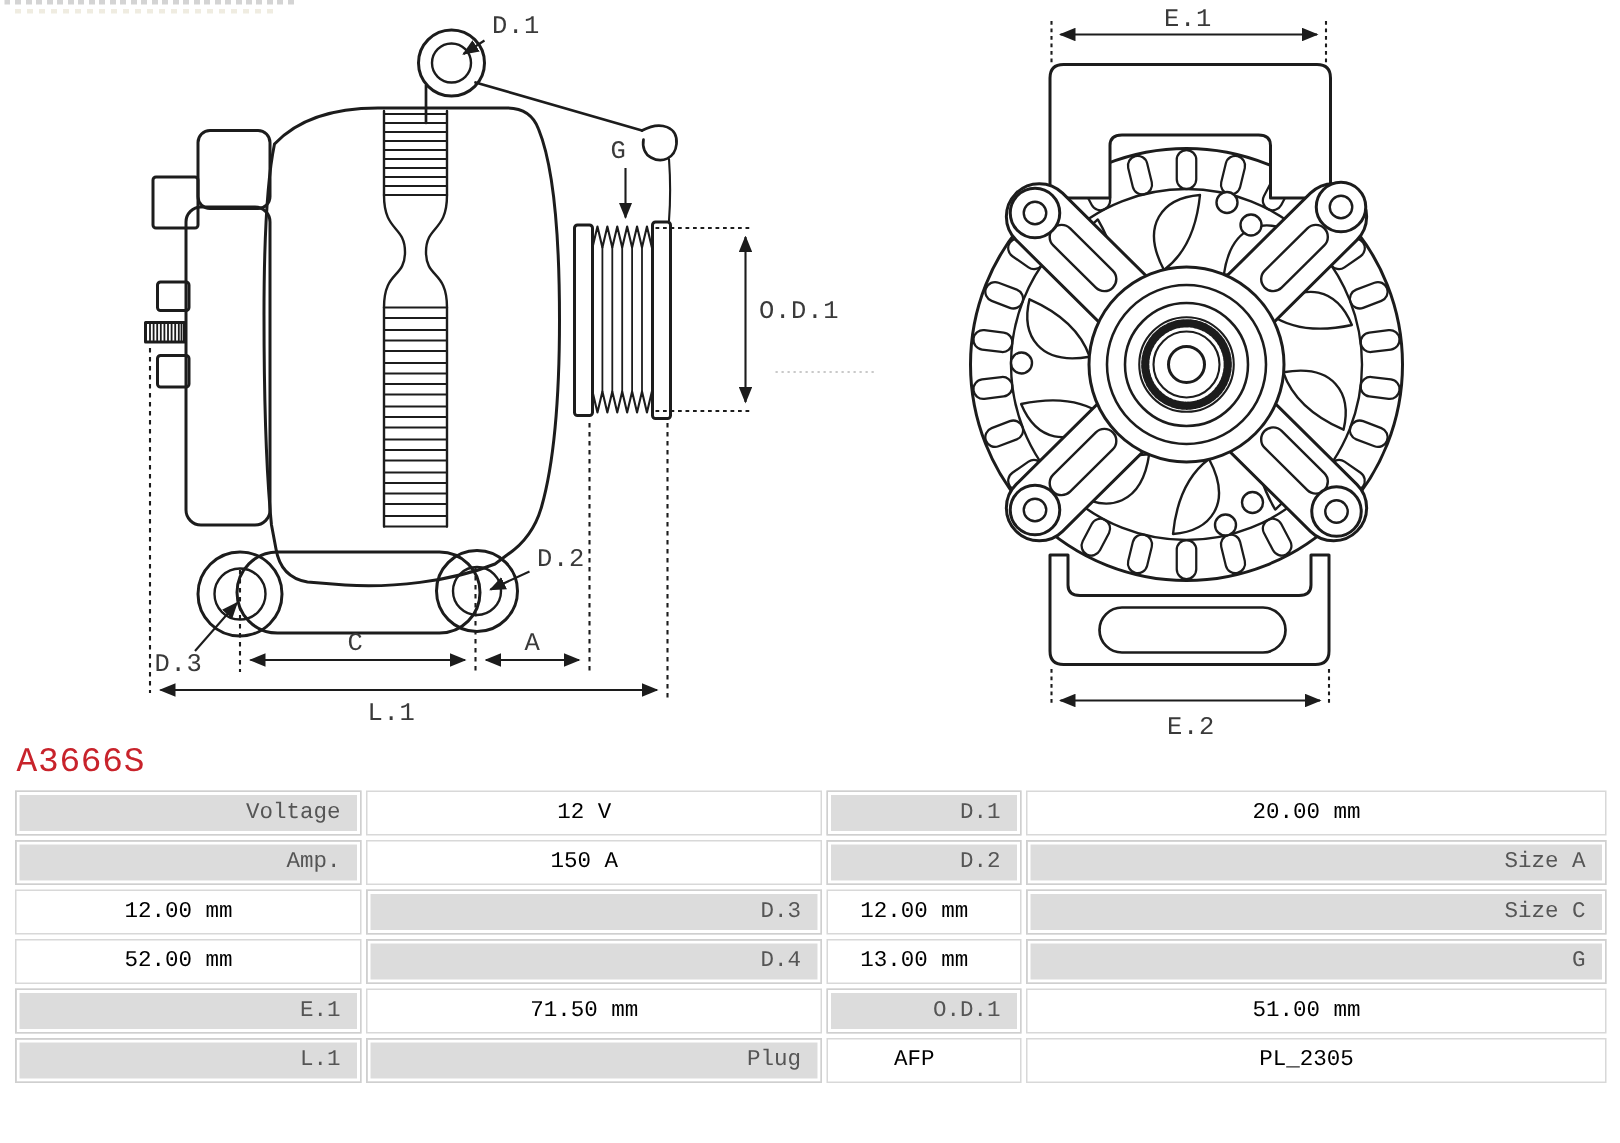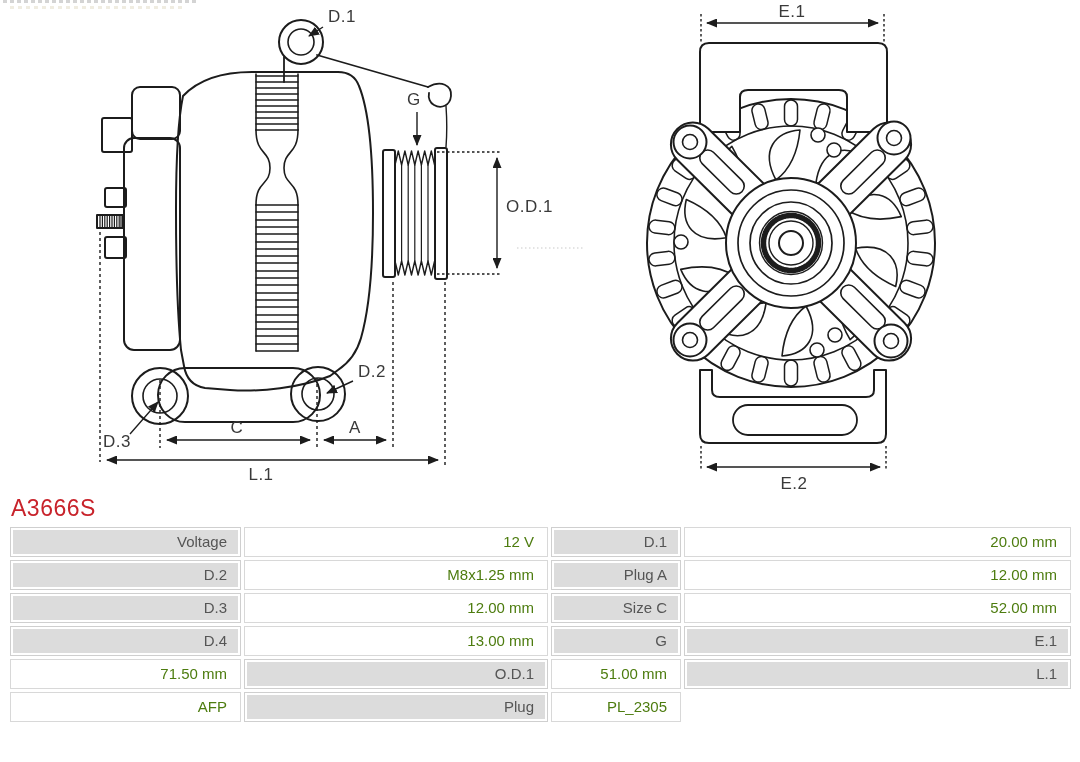--- a/index.html
+++ b/index.html
@@ -1,32 +1,32 @@
 <!DOCTYPE html>
 <html><head>
 <meta charset="utf-8">
 <style>
   html,body{margin:0;padding:0;background:#ffffff;}
   .page{position:relative;width:1080px;height:762px;background:#ffffff;overflow:hidden;
-        font-family:Liberation Sans, sans-serif;}
+        font-family:Liberation Mono, monospace;}
   
   .wm-strip{position:absolute;left:3px;top:0;width:195px;height:3px;
     background:repeating-linear-gradient(90deg,#c9c9c9 0 4px,transparent 4px 7px);opacity:.8;}
   .wm-strip2{position:absolute;left:10px;top:6px;width:175px;height:3px;
     background:repeating-linear-gradient(90deg,#e3ddc9 0 4px,transparent 4px 8px);opacity:.55;}
   .diagram{position:absolute;left:0;top:0;}
   .dim-label{font-size:17px;fill:#3a3a3a;letter-spacing:.5px;}
   .part-number{position:absolute;left:11px;top:495px;font-size:23px;color:#c8232b;
     letter-spacing:.5px;}
   .spec-table{position:absolute;left:10px;top:527px;width:1061px;display:grid;
     grid-template-columns:231px 304px 130px 387px;column-gap:3px;row-gap:3px;}
   .cell{box-sizing:border-box;height:30px;line-height:28px;font-size:15px;
     text-align:right;padding-right:13px;color:#4a4a4a;white-space:nowrap;}
   .cell.label{background:#dcdcdc;border:1px solid #cfcfcf;box-shadow:inset 0 0 0 2px #ffffff;color:#555;}
-  .cell.value{background:#ffffff;border:1px solid #d8d8d8;color:#4d7c0f;}
+  .cell.value{background:#ffffff;border:1px solid #d8d8d8;color:#000000;text-align:center;}
 </style>
 </head>
 <body>
 
 <div class="page">
 
   <div class="wm-strip"></div>
   <div class="wm-strip2"></div>
 
   <svg class="diagram" width="1080" height="495" viewBox="0 0 1080 495">
@@ -206,39 +206,40 @@
   </svg>
 
   <div class="part-number">A3666S</div>
 
   <div class="spec-table">
     <div class="cell label">Voltage</div>
     <div class="cell value">12 V</div>
     <div class="cell label">D.1</div>
     <div class="cell value">20.00 mm</div>
 
+    <div class="cell label">Amp.</div>
+    <div class="cell value">150 A</div>
     <div class="cell label">D.2</div>
-    <div class="cell value">M8x1.25 mm</div>
-
-    <div class="cell label">Plug A</div>
+
+    <div class="cell label">Size A</div>
     <div class="cell value">12.00 mm</div>
     <div class="cell label">D.3</div>
     <div class="cell value">12.00 mm</div>
 
     <div class="cell label">Size C</div>
     <div class="cell value">52.00 mm</div>
     <div class="cell label">D.4</div>
     <div class="cell value">13.00 mm</div>
 
     <div class="cell label">G</div>
     <div class="cell label">E.1</div>
     <div class="cell value">71.50 mm</div>
 
     <div class="cell label">O.D.1</div>
     <div class="cell value">51.00 mm</div>
     <div class="cell label">L.1</div>
 
+    <div class="cell label">Plug</div>
     <div class="cell value">AFP</div>
-    <div class="cell label">Plug</div>
     <div class="cell value">PL_2305</div>
   </div>
 
 </div>
 
 </body></html>

